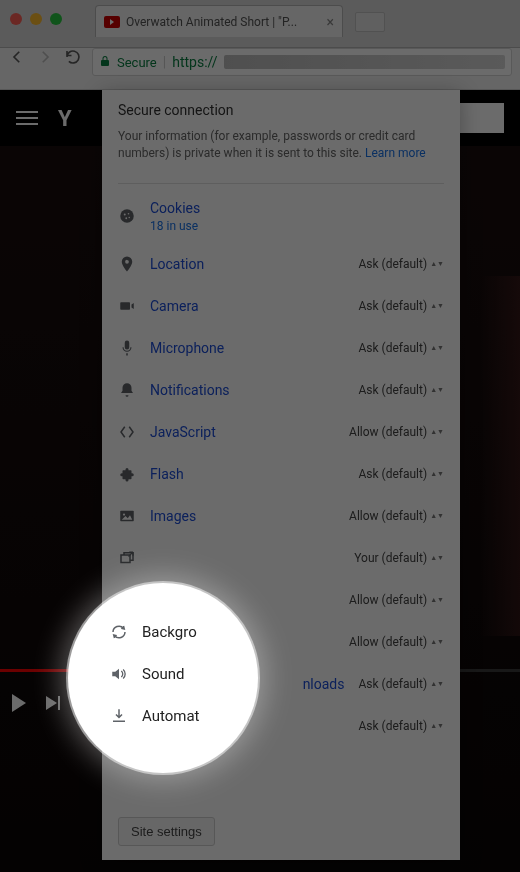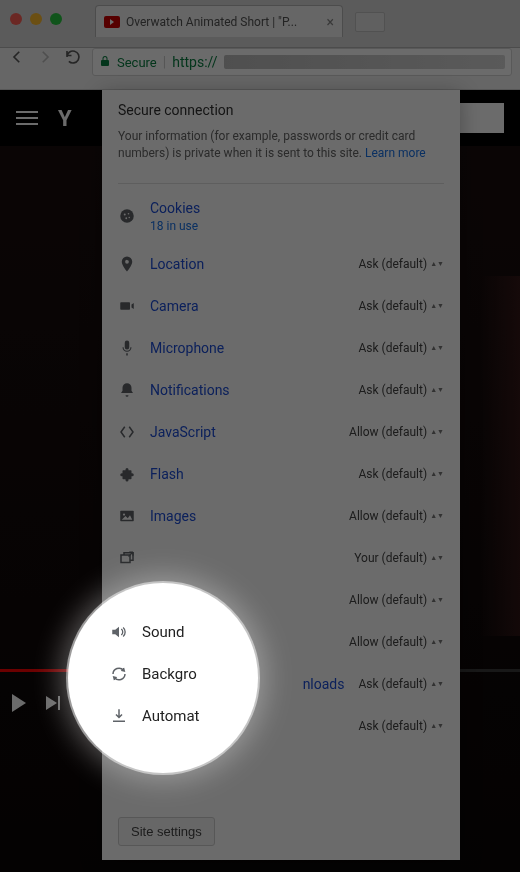--- a/index.html
+++ b/index.html
@@ -634,37 +634,37 @@
 
   <button class="site-settings">Site settings</button>
 </div>
 
 <div class="dim"></div>
 
 <div class="spotlight">
   <div class="spot-content">
     <div class="spot-row">
       <div class="perm-ico">
+        <svg viewBox="0 0 24 24" fill="none" stroke="currentColor" stroke-width="2">
+            <path d="M4 12a8 8 0 0 1 14-5M20 12a8 8 0 0 1-14 5M18 4l1 4-4-1M6 20l-1-4 4 1"></path>
+          </svg>
+      </div>
+      <div class="perm-label">Backgro</div>
+    </div>
+    <div class="spot-row">
+      <div class="perm-ico">
         <svg viewBox="0 0 24 24" fill="currentColor">
             <path d="M3 9h4l5-4v14l-5-4H3V9z"></path>
             <path d="M15 8a5 5 0 0 1 0 8M17.5 6a8 8 0 0 1 0 12" fill="none" stroke="currentColor" stroke-width="1.8"></path>
           </svg>
       </div>
       <div class="perm-label">Sound</div>
     </div>
     <div class="spot-row">
       <div class="perm-ico">
-        <svg viewBox="0 0 24 24" fill="none" stroke="currentColor" stroke-width="2">
-            <path d="M4 12a8 8 0 0 1 14-5M20 12a8 8 0 0 1-14 5M18 4l1 4-4-1M6 20l-1-4 4 1"></path>
-          </svg>
-      </div>
-      <div class="perm-label">Backgro</div>
-    </div>
-    <div class="spot-row">
-      <div class="perm-ico">
         <svg viewBox="0 0 24 24" fill="currentColor">
             <path d="M12 3v10M8 10l4 4 4-4" fill="none" stroke="currentColor" stroke-width="2"></path>
             <path d="M4 18h16v2H4z"></path>
           </svg>
       </div>
       <div class="perm-label">Automat</div>
     </div>
   </div>
 </div>
 

